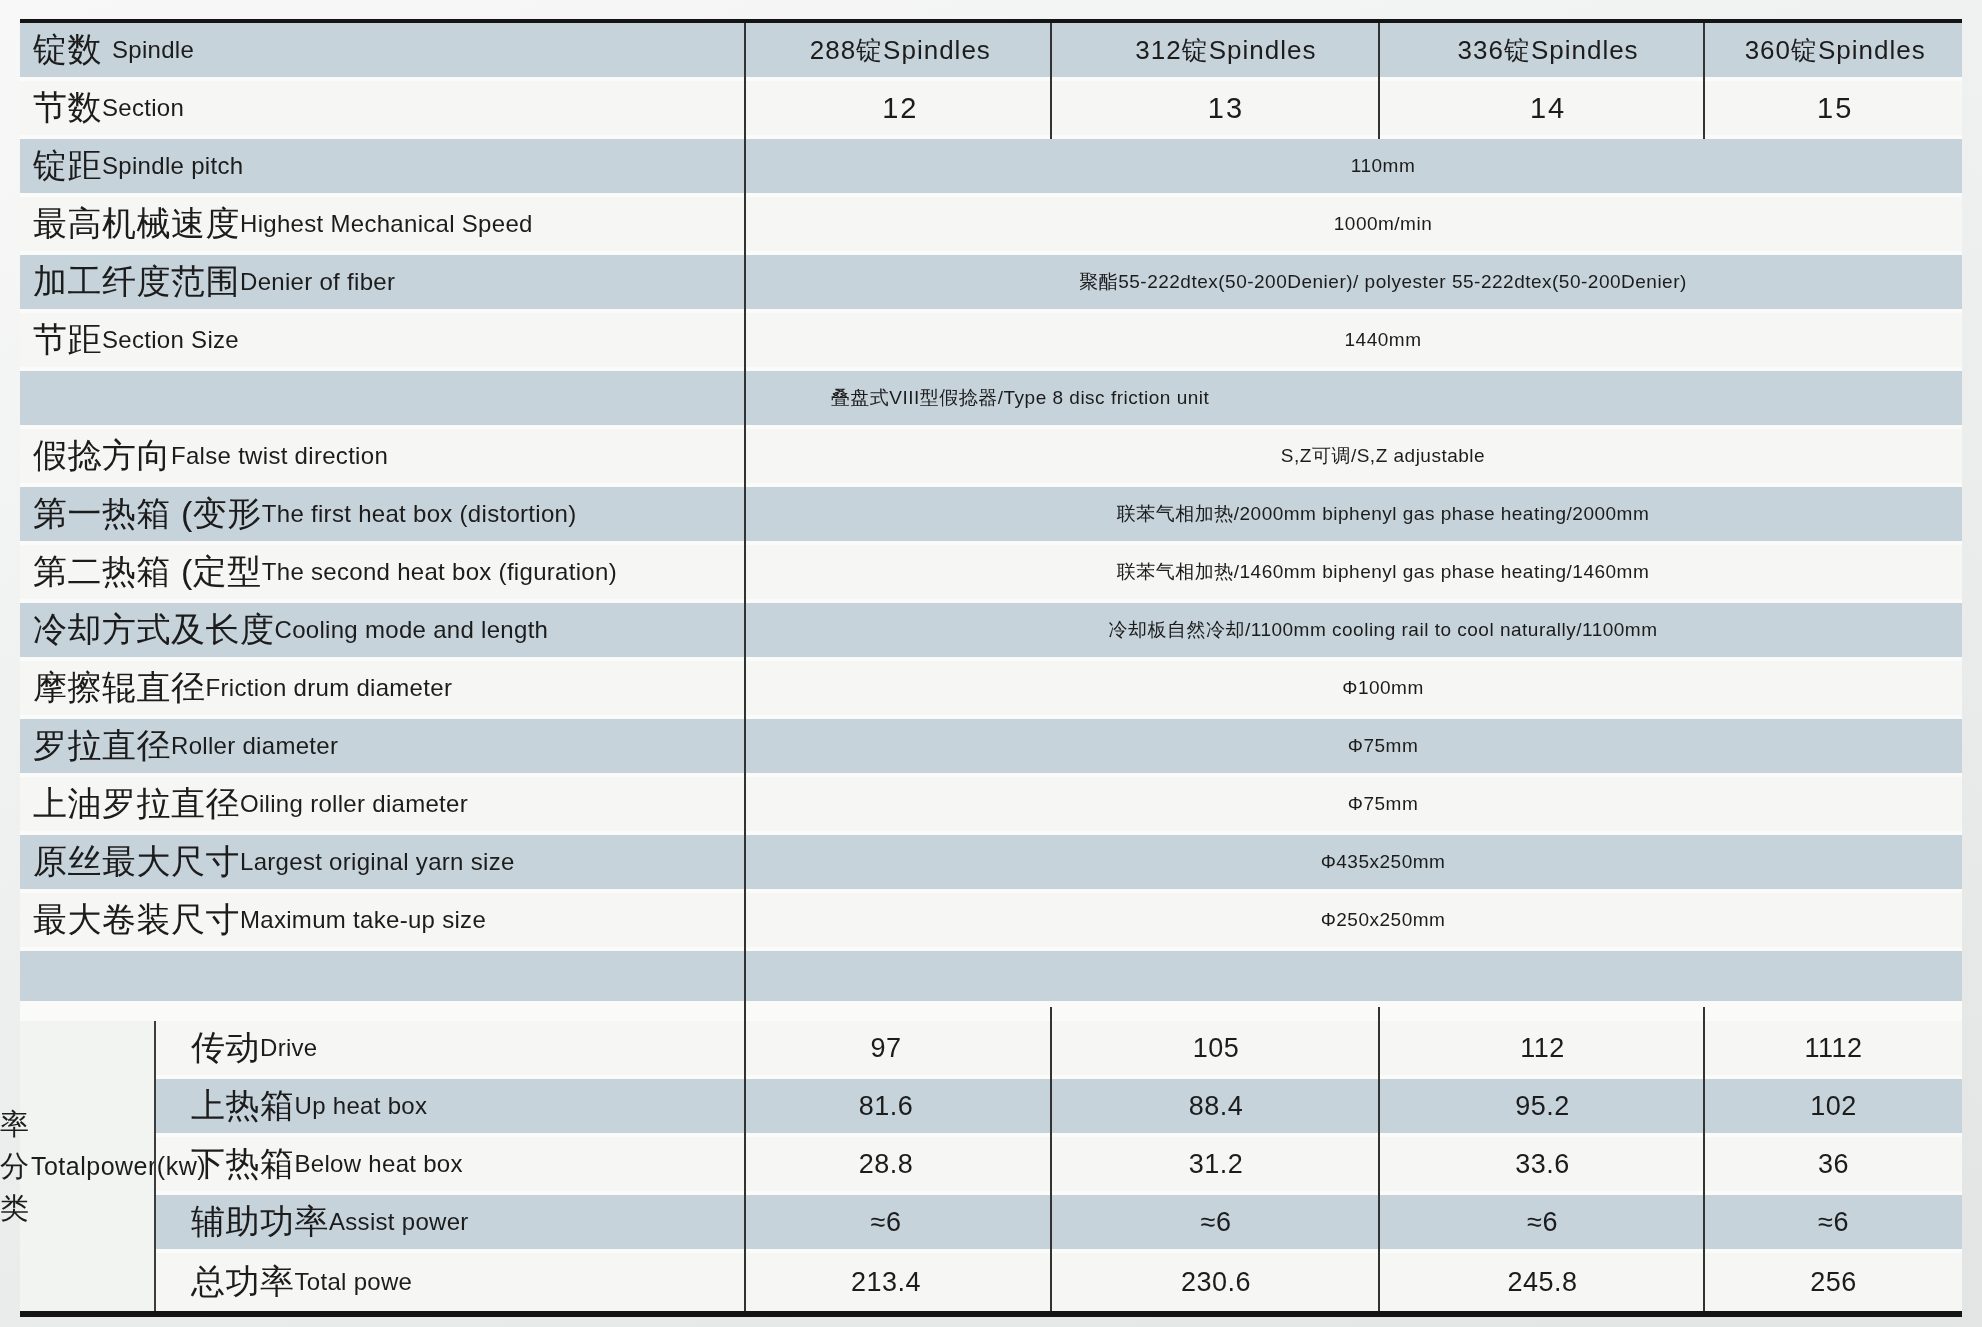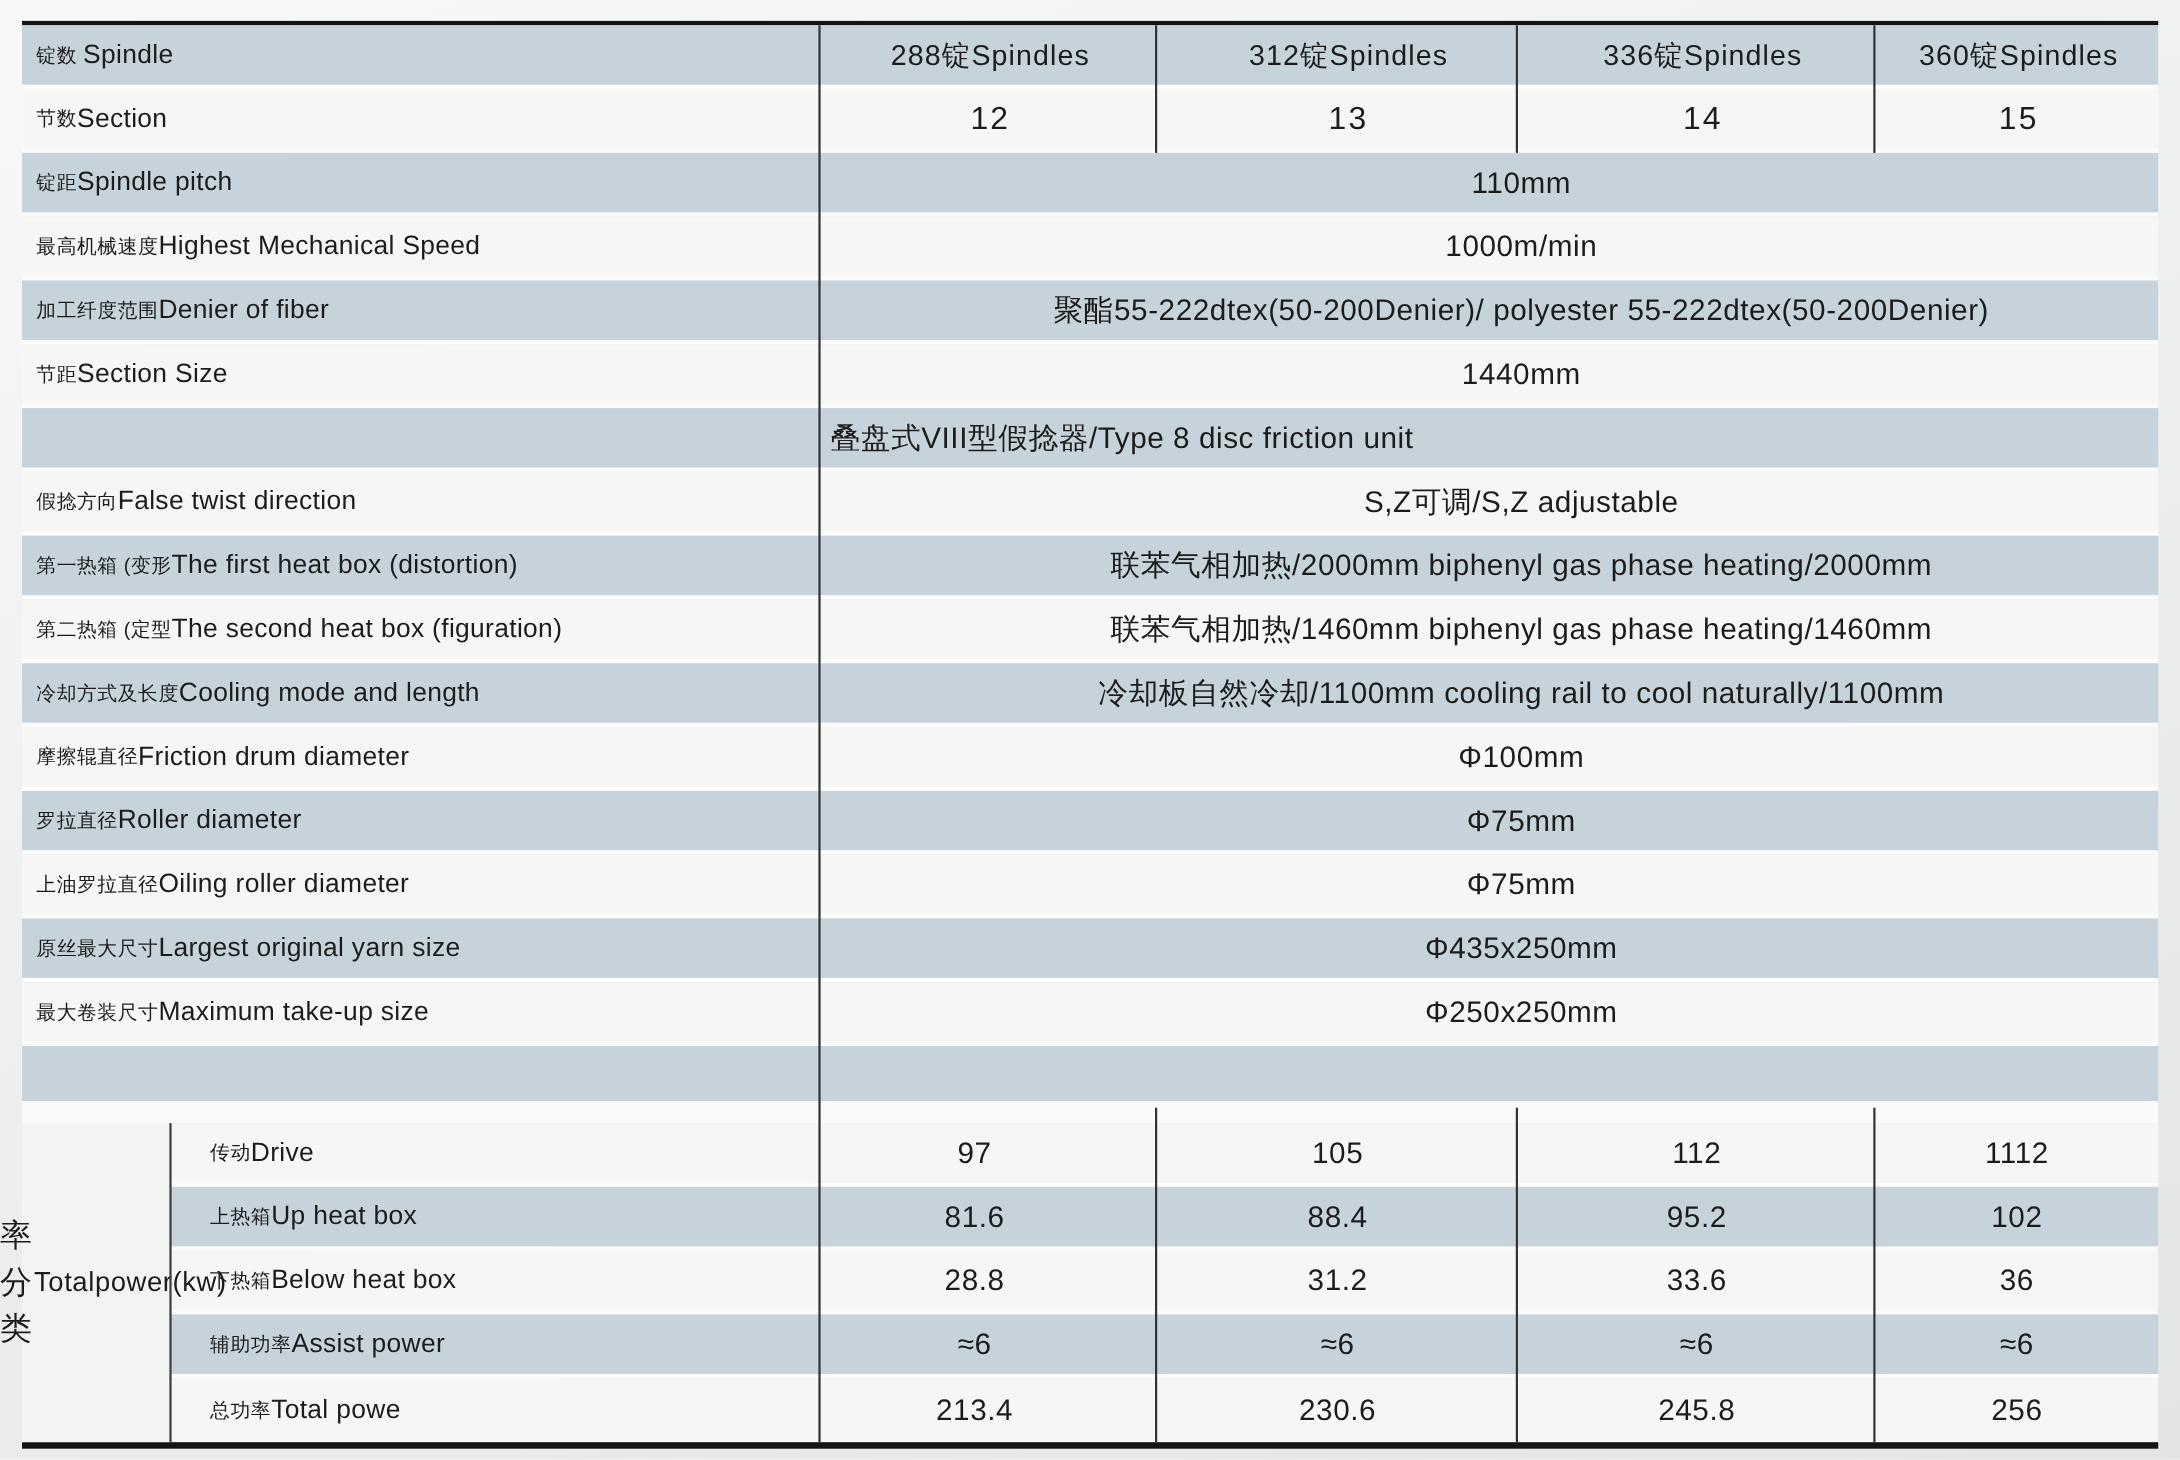--- a/index.html
+++ b/index.html
@@ -23,34 +23,34 @@
     display: flex;
     height: 58px;
     border-bottom: 4px solid #fbfcfa;
   }
   .row.blue  { background: #c6d3db; }
   .row.white { background: #f6f7f4; }
 
   .cell { display: flex; align-items: center; }
   .cell.label { width: 726px; padding-left: 13px; }
 
-  .cn { font-size: 18px; letter-spacing: 0.5px; white-space: pre; }
+  .cn { font-size: 34px; letter-spacing: 0.5px; white-space: pre; }
   .en { font-size: 24px; letter-spacing: 0.3px; }
 
   .col { justify-content: center; font-size: 26px; letter-spacing: 1px; }
   .c1 { width: 332px; }
   .c2 { width: 328px; }
   .c3 { width: 325px; }
   .c4 { width: 257px; }
 
   .cell.value {
     flex: 1;
     justify-content: center;
     padding-left: 58px;
-    font-size: 27px;
+    font-size: 19px;
     letter-spacing: 0.5px;
   }
   .secval { font-size: 29px; letter-spacing: 2px; }
 
   .row-empty { height: 50px; background: #c6d3db; border-bottom: none; }
   .row-gap   { height: 20px; background: #fafbf9; }
 
   
   .power-section { position: relative; }
   .prow {

